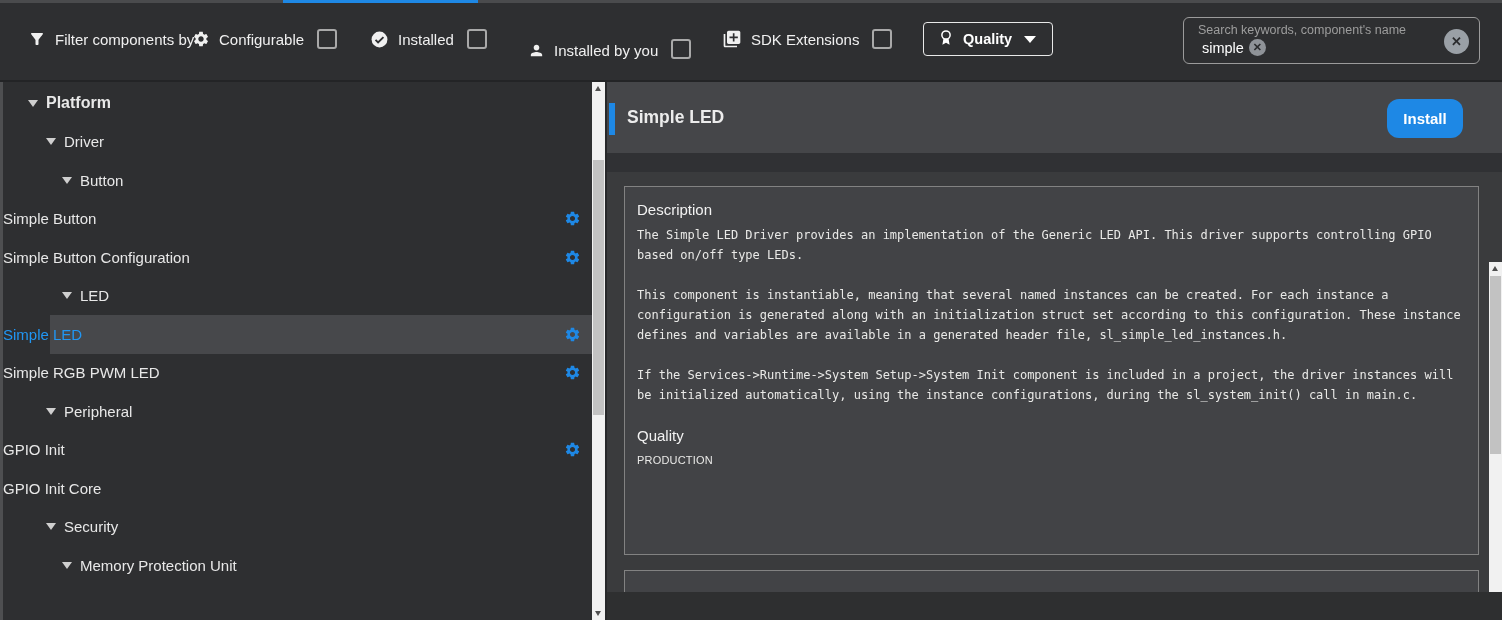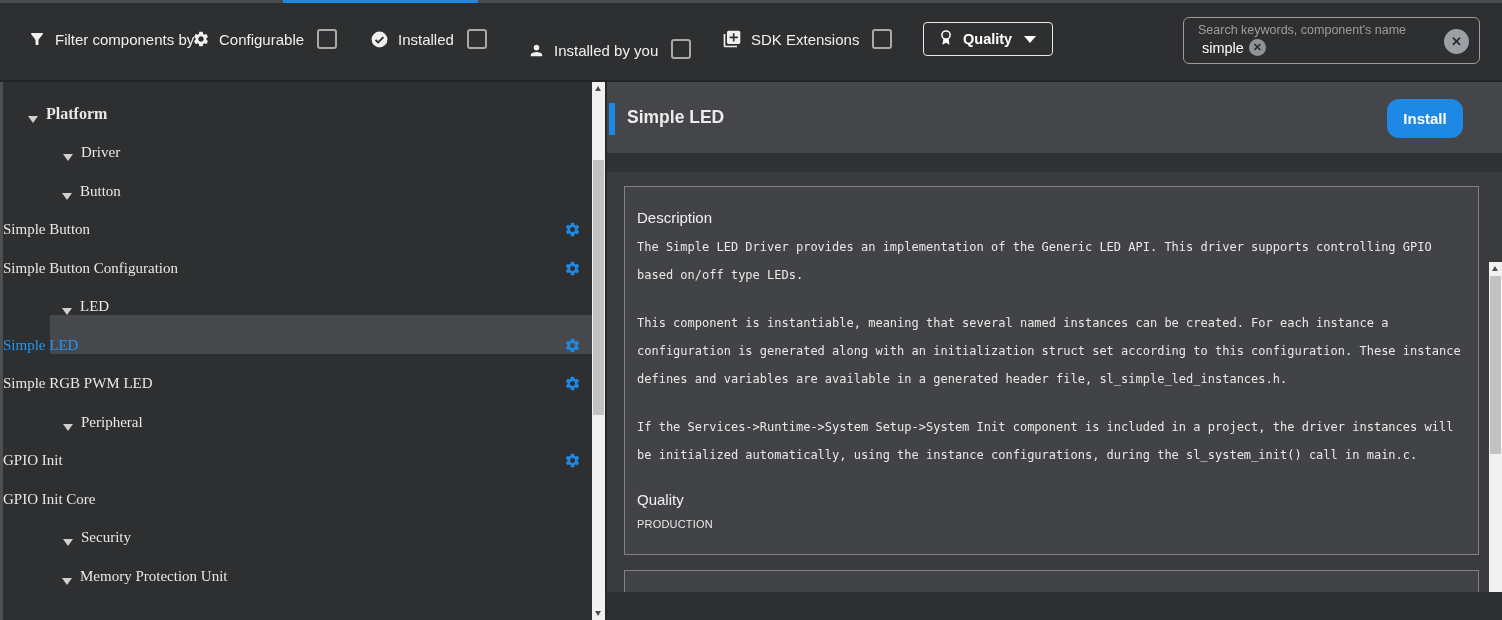--- a/index.html
+++ b/index.html
@@ -37,24 +37,24 @@
   .chip-x { width:17px; height:17px; border-radius:50%; background:#8f9398; color:#2b2c2e;
             font-size:11px; font-weight:bold; display:inline-flex; align-items:center;
             justify-content:center; margin-left:5px; line-height:1; }
   .search-clear { position:absolute; right:10px; top:11px; width:25px; height:25px; border-radius:50%;
                   background:#9aa0a6; color:#2b2c2e; font-size:13px; font-weight:bold;
                   display:flex; align-items:center; justify-content:center; line-height:1; }
 
   
   .sidebar { position:absolute; left:0; top:82px; width:592px; height:538px; background:#2e2f31;
              border-left:3px solid #4e4f51; padding-top:2px; overflow:hidden; }
-  .tree-row { position:relative; height:38.5px; display:flex; align-items:flex-end;
-              color:#e8e8e8; font-size:15px; cursor:pointer;font-family:Liberation Serif, serif; }
+  .tree-row { position:relative; height:38.5px; display:flex; align-items:center;
+              color:#e8e8e8; font-size:15px; cursor:pointer; }
   .tree-row.lvl0 { padding-left:25px; font-weight:bold; font-size:16px; }
-  .tree-row.lvl1 { padding-left:60px; }
+  .tree-row.lvl1 { padding-left:43px; }
   .tree-row.lvl2 { padding-left:59px; }
   .tree-row.lvl3 { }
   .tree-row .tri { width:0; height:0; border-left:5.5px solid transparent;
                    border-right:5.5px solid transparent; border-top:7px solid #cfcfcf;
                    margin-right:8px; flex:0 0 auto; }
   .tree-row.selected { background:linear-gradient(90deg, transparent 47px, #47484b 47px); }
   .tree-row.selected .tree-label { color:#2196f3; }
   .tree-row .gear { margin-left:auto; margin-right:11px; display:inline-flex; flex:0 0 auto; }
 
   
@@ -78,22 +78,22 @@
   .detail-title { position:absolute; left:20px; top:0; height:71px; display:flex; align-items:center;
                   color:#ececec; font-size:17.5px; font-weight:bold; }
   .install-btn { position:absolute; right:39px; top:17px; width:76px; height:39px; border:none;
                  border-radius:12px; color:#ffffff; font-size:15px; font-weight:bold;
                  font-family:"Liberation Sans", sans-serif; cursor:pointer; }
   .main-gap { width:100%; height:19px; background:#303134; }
   .main-content { position:relative; width:100%; height:420px; background:#3a3b3d; overflow:hidden; }
   .card { position:absolute; left:17px; width:855px; background:#424346; border:1px solid #828282; }
   .card-1 { top:14px; height:369px; padding:12px 12px; }
   .card-2 { top:398px; height:300px; }
-  .section-heading { color:#f2f2f2; font-size:15px; line-height:22px; font-weight:normal;margin-top:8px; }
-  .desc-paragraphs p { font-family:"DejaVu Sans Mono", monospace; font-size:12px; line-height:28px;
+  .section-heading { color:#f2f2f2; font-size:15px; line-height:22px; font-weight:normal; }
+  .desc-paragraphs p { font-family:"DejaVu Sans Mono", monospace; font-size:12px; line-height:20px;
                        color:#e9e9e7; margin-top:4px; }
   .desc-paragraphs p + p { margin-top:20px; }
   .quality-heading { margin-top:20px; }
   .quality-value { color:#e9e9e7; font-size:11px; margin-top:7px; letter-spacing:0.2px; }
   .main-footer { position:absolute; left:0; bottom:0; width:100%; height:28px; background:#2e2f30; }
 </style>
 </head>
 <body>
 
 <div class="app">

